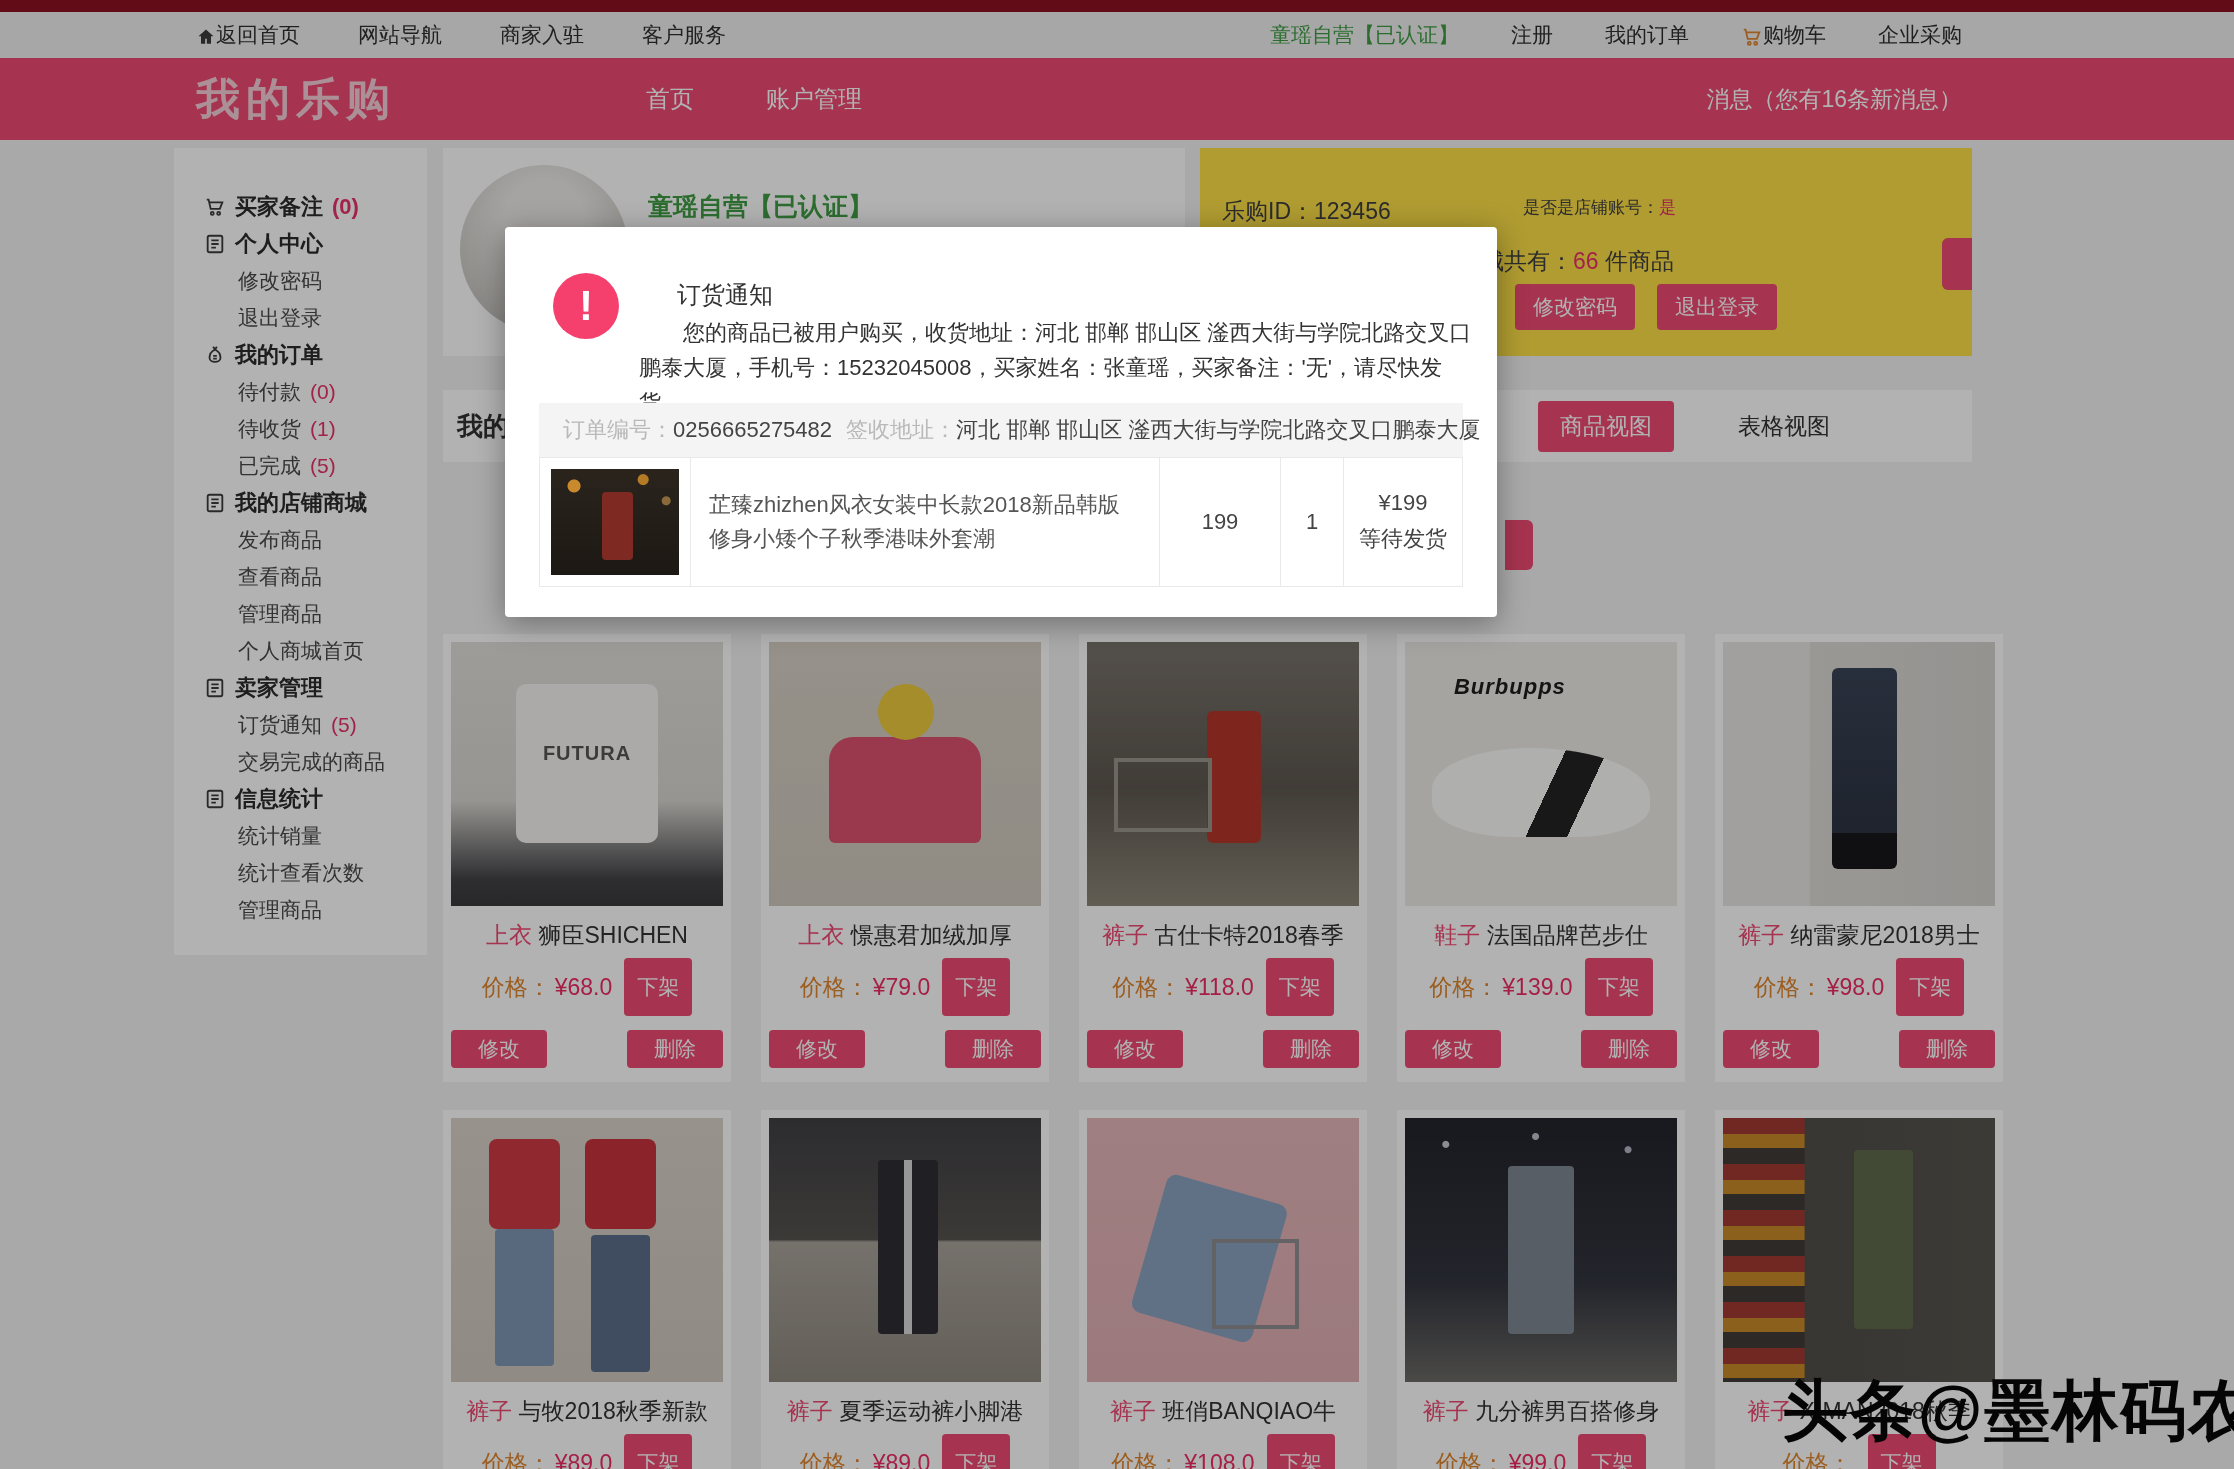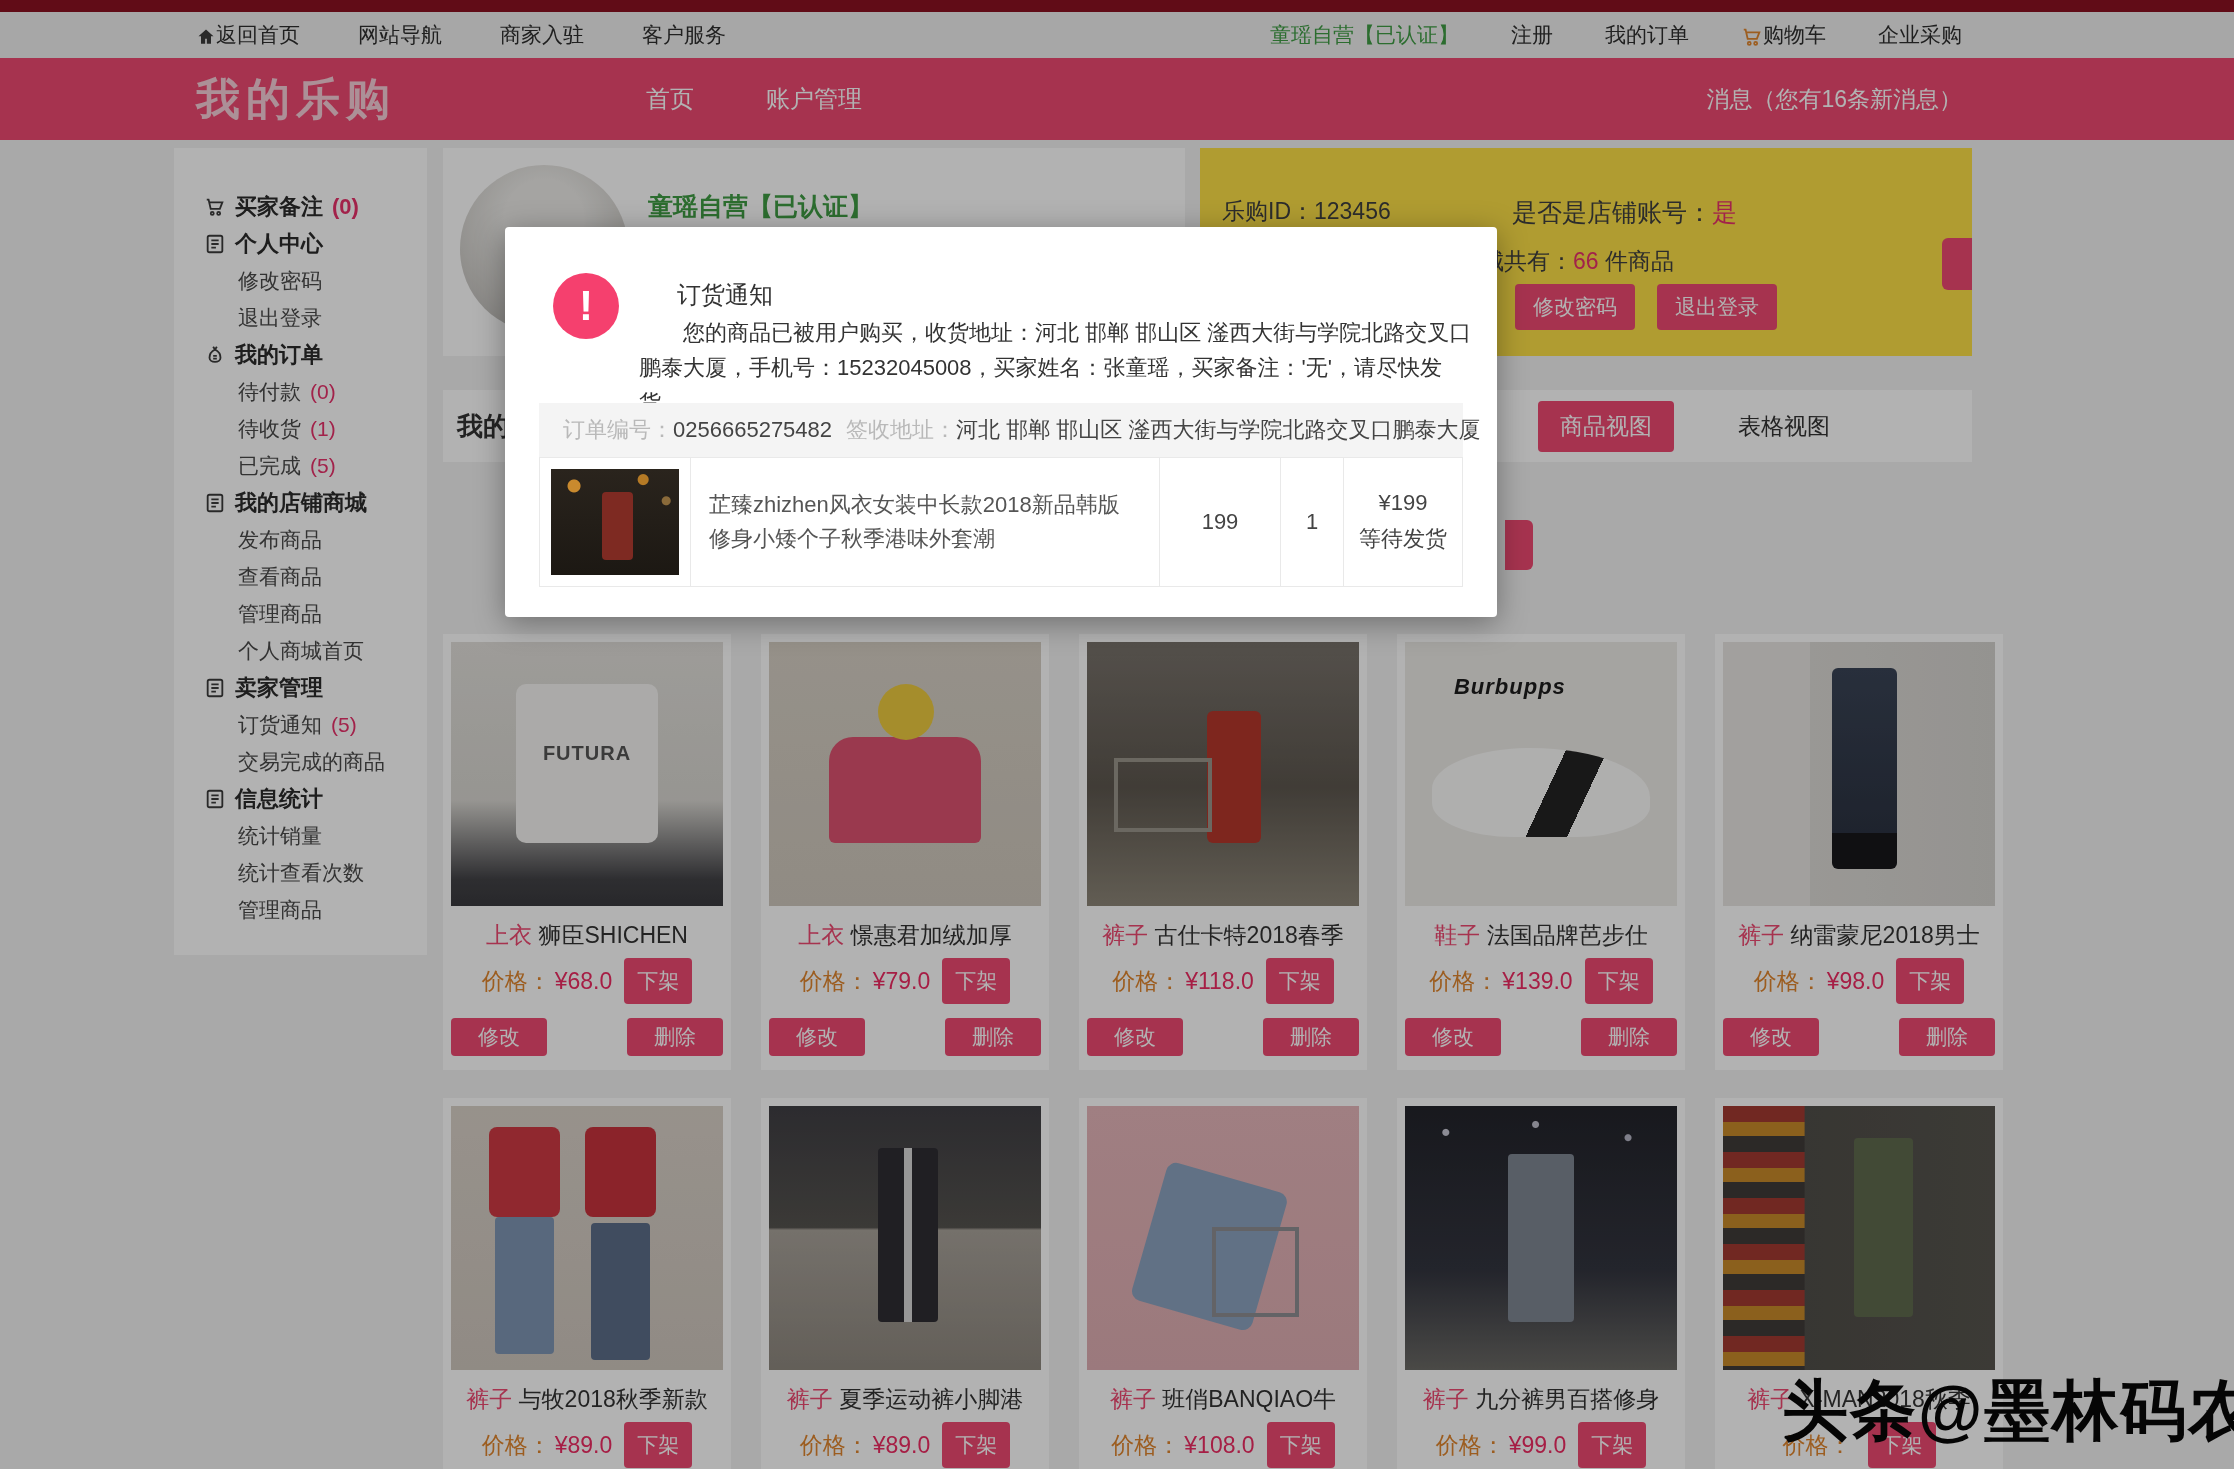--- a/index.html
+++ b/index.html
@@ -36,21 +36,21 @@
   .s-item.sub{padding-left:64px;}
   .s-count{color:#e8326b;}
 
   
   .card-left{position:absolute;left:443px;top:148px;width:742px;height:208px;background:#fff;}
   .avatar{position:absolute;left:17px;top:17px;width:168px;height:168px;border-radius:50%;
           background:radial-gradient(circle at 50% 32%,#ecebe8 0 28%,#d2d0cc 62%,#b4b2af 100%);}
   .shopname{position:absolute;left:205px;top:42px;font-size:25px;font-weight:700;color:#3f9c44;}
   .card-right{position:absolute;left:1200px;top:148px;width:772px;height:208px;background:#fde047;}
   .acc-id{position:absolute;left:22px;top:48px;font-size:23px;color:#3f3f3f;}
-  .acc-shop{position:absolute;left:312px;top:48px;font-size:25px;color:#3f3f3f;}
+  .acc-shop{position:absolute;left:323px;top:48px;font-size:17px;color:#3f3f3f;}
   .acc-shop .v{color:#e8326b;}
   .acc-total{position:absolute;left:258px;top:98px;font-size:23px;color:#3f3f3f;}
   .acc-total .v{color:#e8326b;}
   .acc-btns{position:absolute;left:315px;top:136px;display:flex;gap:22px;}
   .btn-pink{background:#ee4a72;color:#fff;border:none;border-radius:4px;font-size:21px;
             padding:9px 18px;cursor:pointer;font-family:inherit;white-space:nowrap;}
   .pink-accent{position:absolute;right:0;top:90px;width:30px;height:52px;background:#ee4a72;
                border-radius:6px 0 0 6px;}
 
   
@@ -73,21 +73,21 @@
   .img-label{position:absolute;left:50%;top:42%;transform:translate(-50%,-50%);
              font-size:20px;color:#555;letter-spacing:1px;font-weight:700;}
   .img-label.tl{left:18%;top:12%;transform:none;font-style:italic;color:#1d1d1d;font-size:22px;}
   .pcap{margin-top:14px;font-size:23px;height:30px;white-space:nowrap;overflow:hidden;}
   .pcat{color:#ee4a72;}
   .pname{color:#333;}
   .pprice{margin-top:8px;font-size:23px;display:flex;justify-content:center;align-items:center;gap:4px;}
   .plabel{color:#e0862e;}
   .pval{color:#ee2c63;}
   .badge{display:inline-block;background:#ee4a72;color:#fff;border-radius:4px;
-         padding:9px 13px;font-size:21px;margin-left:8px;cursor:pointer;}
+         padding:15px 13px;font-size:21px;margin-left:8px;cursor:pointer;}
   .pbtns{margin-top:14px;display:flex;justify-content:center;gap:80px;}
   .pbtn{width:96px;height:38px;background:#ee4a72;color:#fff;border:none;border-radius:4px;
         font-size:21px;cursor:pointer;font-family:inherit;}
 
   
   .img-r1c1{background:linear-gradient(180deg,#e2e0db 0%,#d8d6d1 60%,#424246 90%,#3a3a3e 100%);}
   .img-r1c1::before{left:24%;top:16%;width:52%;height:60%;background:#f5f4f2;border-radius:10px;}
   .img-r1c2{background:linear-gradient(180deg,#d7d0c5 0%,#cfc8bd 100%);}
   .img-r1c2::before{left:22%;top:36%;width:56%;height:40%;background:#dd5270;border-radius:24px 24px 6px 6px;}
   .img-r1c2::after{left:40%;top:16%;width:56px;height:56px;background:#edcb3f;border-radius:50%;}

